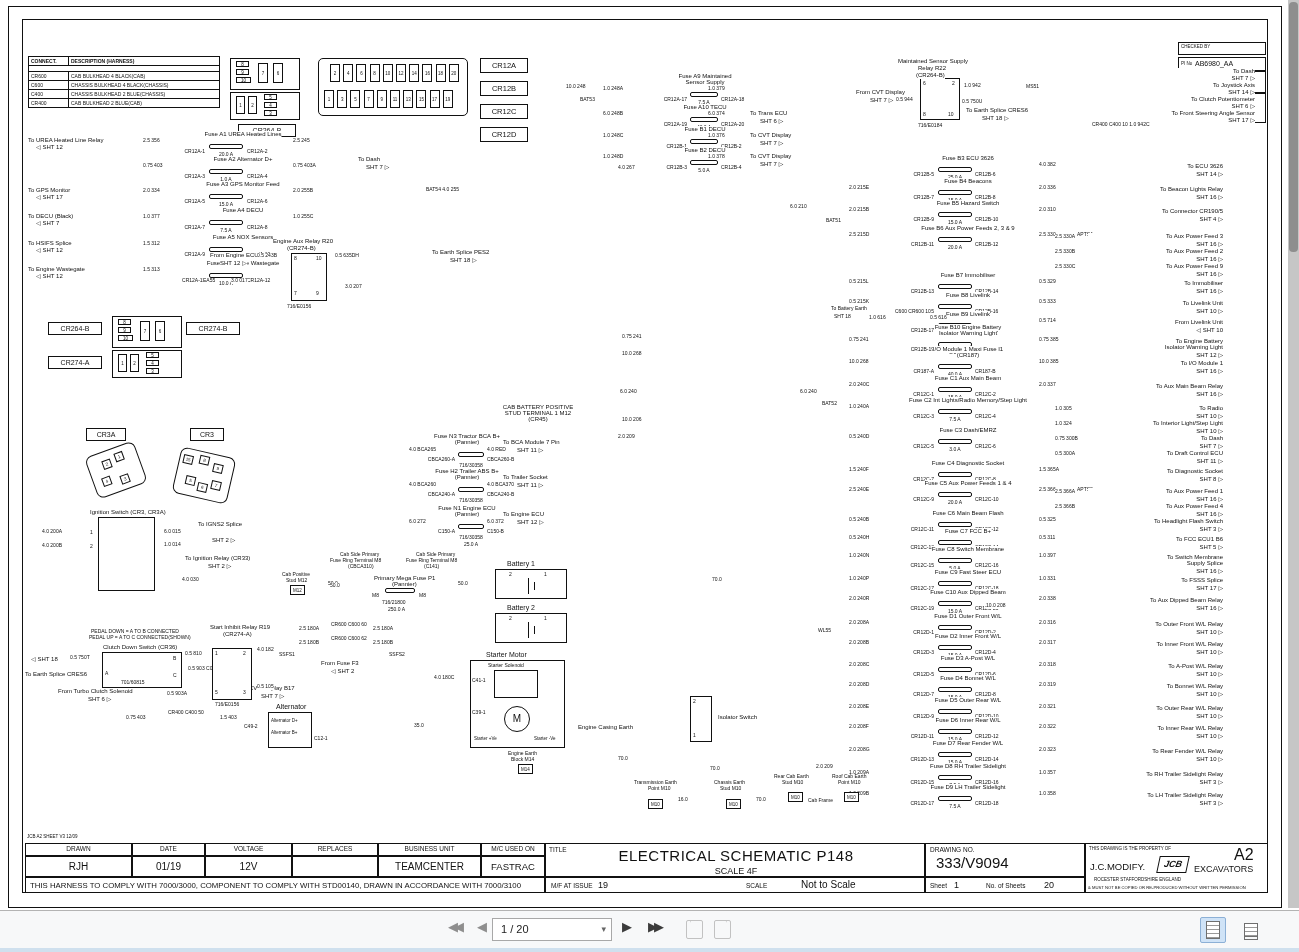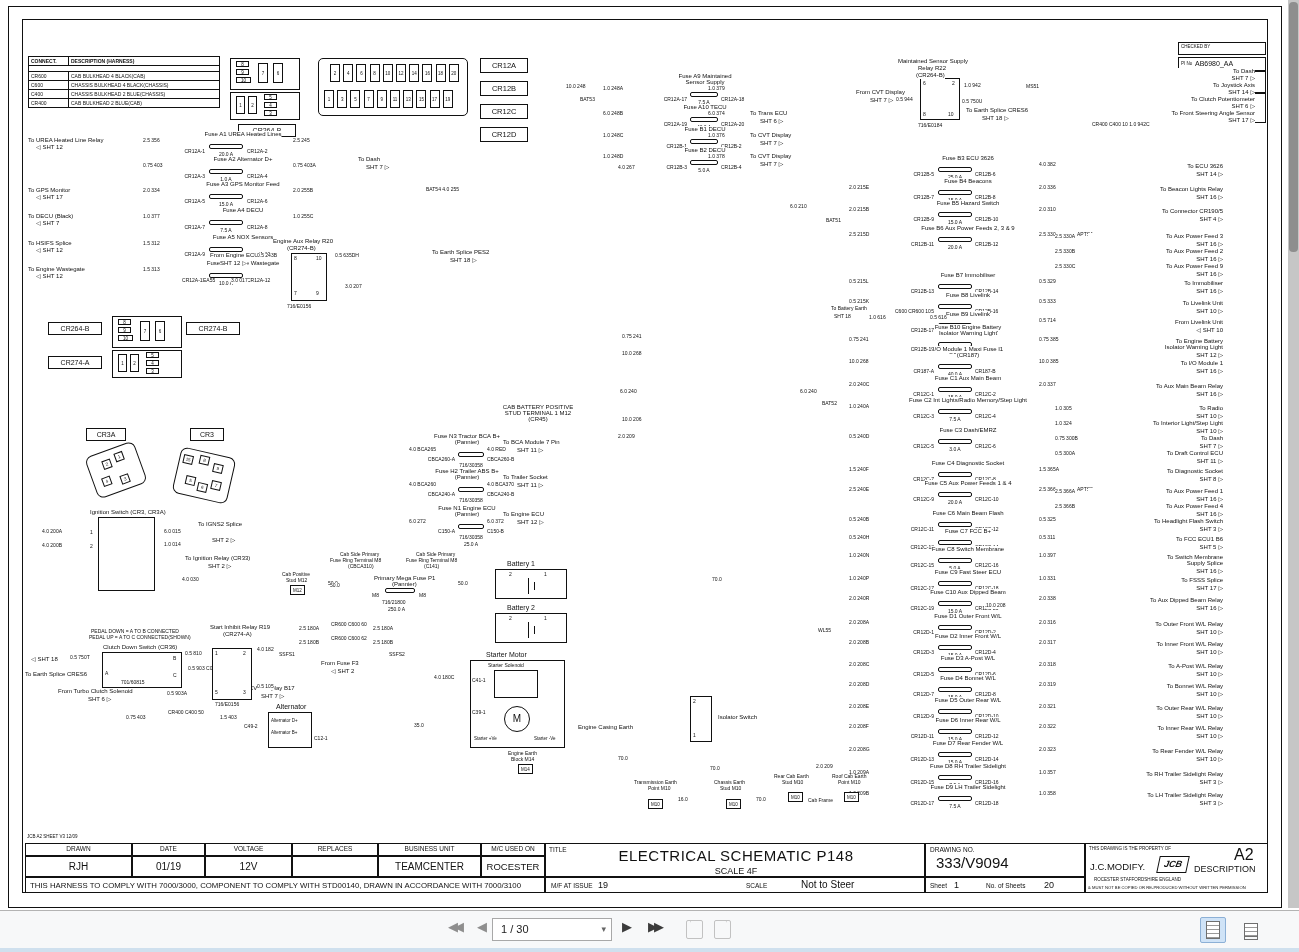--- a/index.html
+++ b/index.html
@@ -1122,63 +1122,63 @@
     <div class="tb-cell tb-h" style="left:132px;top:843px;width:73px;height:13px;text-align:center"><span>DATE</span></div>
     <div class="tb-cell tb-h" style="left:205px;top:843px;width:87px;height:13px;text-align:center"><span>VOLTAGE</span></div>
     <div class="tb-cell tb-h" style="left:292px;top:843px;width:86px;height:13px;text-align:center"><span>REPLACES</span></div>
     <div class="tb-cell tb-h" style="left:378px;top:843px;width:103px;height:13px;text-align:center"><span>BUSINESS UNIT</span></div>
     <div class="tb-cell tb-h" style="left:481px;top:843px;width:64px;height:13px;text-align:center"><span>M/C USED ON</span></div>
     <div class="tb-cell" style="left:25px;top:856px;width:107px;height:21px;font-size:10px;text-align:center;line-height:20px"><span>RJH</span></div>
     <div class="tb-cell" style="left:132px;top:856px;width:73px;height:21px;font-size:10px;text-align:center;line-height:20px"><span>01/19</span></div>
     <div class="tb-cell" style="left:205px;top:856px;width:87px;height:21px;font-size:10px;text-align:center;line-height:20px"><span>12V</span></div>
     <div class="tb-cell" style="left:292px;top:856px;width:86px;height:21px;font-size:10px;text-align:center;line-height:20px"><span></span></div>
     <div class="tb-cell" style="left:378px;top:856px;width:103px;height:21px;font-size:10px;text-align:center;line-height:20px"><span>TEAMCENTER</span></div>
-    <div class="tb-cell" style="left:481px;top:856px;width:64px;height:21px;font-size:9.5px;text-align:center;line-height:20px"><span>ROCESTER</span></div>
+    <div class="tb-cell" style="left:481px;top:856px;width:64px;height:21px;font-size:9.5px;text-align:center;line-height:20px"><span>FASTRAC</span></div>
     <div class="tb-cell" style="left:25px;top:877px;width:520px;height:16px;font-size:7.8px;line-height:15px;padding-left:4px;white-space:nowrap"><span>THIS HARNESS TO COMPLY WITH 7000/3000, COMPONENT TO COMPLY WITH STD00140, DRAWN IN ACCORDANCE WITH 7000/3100</span></div>
     <div class="tb-cell" style="left:545px;top:843px;width:380px;height:34px">
       <span class="lbl" style="left:3px;top:2px;background:transparent;font-size:6.5px">TITLE</span>
       <span class="lbl" style="left:190px;top:4px;background:transparent;font-size:15px;letter-spacing:.5px;transform:translateX(-50%)">ELECTRICAL SCHEMATIC P148</span>
       <span class="lbl" style="left:190px;top:22px;background:transparent;font-size:9px;transform:translateX(-50%)">SCALE 4F</span>
     </div>
     <div class="tb-cell" style="left:545px;top:877px;width:380px;height:16px">
       <span class="lbl" style="left:5px;top:4px;background:transparent;font-size:6.5px">M/F AT ISSUE</span>
       <span class="lbl" style="left:52px;top:2px;background:transparent;font-size:9px">19</span>
       <span class="lbl" style="left:200px;top:4px;background:transparent;font-size:6.5px">SCALE</span>
-      <span class="lbl" style="left:255px;top:1px;background:transparent;font-size:10px">Not to Steer</span>
+      <span class="lbl" style="left:255px;top:1px;background:transparent;font-size:10px">Not to Scale</span>
     </div>
     <div class="tb-cell" style="left:925px;top:843px;width:160px;height:34px">
       <span class="lbl" style="left:4px;top:2px;background:transparent;font-size:6.5px">DRAWING NO.</span>
       <span class="lbl" style="left:10px;top:11px;background:transparent;font-size:15px">333/V9094</span>
     </div>
     <div class="tb-cell" style="left:925px;top:877px;width:160px;height:16px">
       <span class="lbl" style="left:4px;top:4px;background:transparent;font-size:6.5px">Sheet</span>
       <span class="lbl" style="left:28px;top:2px;background:transparent;font-size:9px">1</span>
       <span class="lbl" style="left:60px;top:4px;background:transparent;font-size:6.5px">No. of Sheets</span>
       <span class="lbl" style="left:118px;top:2px;background:transparent;font-size:9px">20</span>
     </div>
     <div class="tb-cell" style="left:1085px;top:843px;width:183px;height:50px">
       <span class="lbl l45" style="left:3px;top:2px;background:transparent">THIS DRAWING IS THE PROPERTY OF</span>
       <span class="lbl" style="left:148px;top:2px;background:transparent;font-size:16px">A2</span>
       <span class="lbl" style="left:4px;top:18px;background:transparent;font-size:9.5px">J.C.MODIFY.</span>
       <span style="position:absolute;left:72px;top:12px;width:30px;height:17px;border:1.5px solid #111;transform:skewX(-12deg);font-size:9px;font-weight:bold;font-style:italic;text-align:center;line-height:15px;background:#fff"><span>JCB</span></span>
-      <span class="lbl" style="left:108px;top:20px;background:transparent;font-size:9px">DESCRIPTION</span>
+      <span class="lbl" style="left:108px;top:20px;background:transparent;font-size:9px">EXCAVATORS</span>
       <span class="lbl l45" style="left:8px;top:33px;background:transparent">ROCESTER      STAFFORDSHIRE      ENGLAND</span>
       <span class="lbl" style="left:2px;top:42px;background:transparent;font-size:4.2px">&amp; MUST NOT BE COPIED OR RE-PRODUCED WITHOUT WRITTEN PERMISSION</span>
     </div>
   </div>
  </div>
 
  <div class="scroll">
       <div class="thumb"></div>
     </div>
 
  <div class="toolbar">
    <span class="tbtn" style="left:448px;color:#8e8e8e;letter-spacing:-4px">◀◀</span>
    <span class="tbtn" style="left:477px;color:#8e8e8e">◀</span>
-   <div class="pagebox"><span>1 / 30</span><span class="caret">▾</span></div>
+   <div class="pagebox"><span>1 / 20</span><span class="caret">▾</span></div>
    <span class="tbtn" style="left:622px;color:#3b3b3b">▶</span>
    <span class="tbtn" style="left:648px;color:#3b3b3b;letter-spacing:-4px">▶▶</span>
    <span style="position:absolute;left:686px;top:9px;width:17px;height:19px;border:1.5px solid #c2c2c2;border-radius:2px">
         <span style="position:absolute;left:3px;top:-5px;color:#c2c2c2;font-size:8px">⌐</span>
       </span>
    <span style="position:absolute;left:714px;top:9px;width:17px;height:19px;border:1.5px solid #c2c2c2;border-radius:2px">
         <span style="position:absolute;right:3px;top:-5px;color:#c2c2c2;font-size:8px">¬</span>
       </span>
    <div class="viewbtn" style="left:1200px;background:#cfe3f7;border:1px solid #8cb0d6;border-radius:2px">
         <span class="pageicon"></span>

